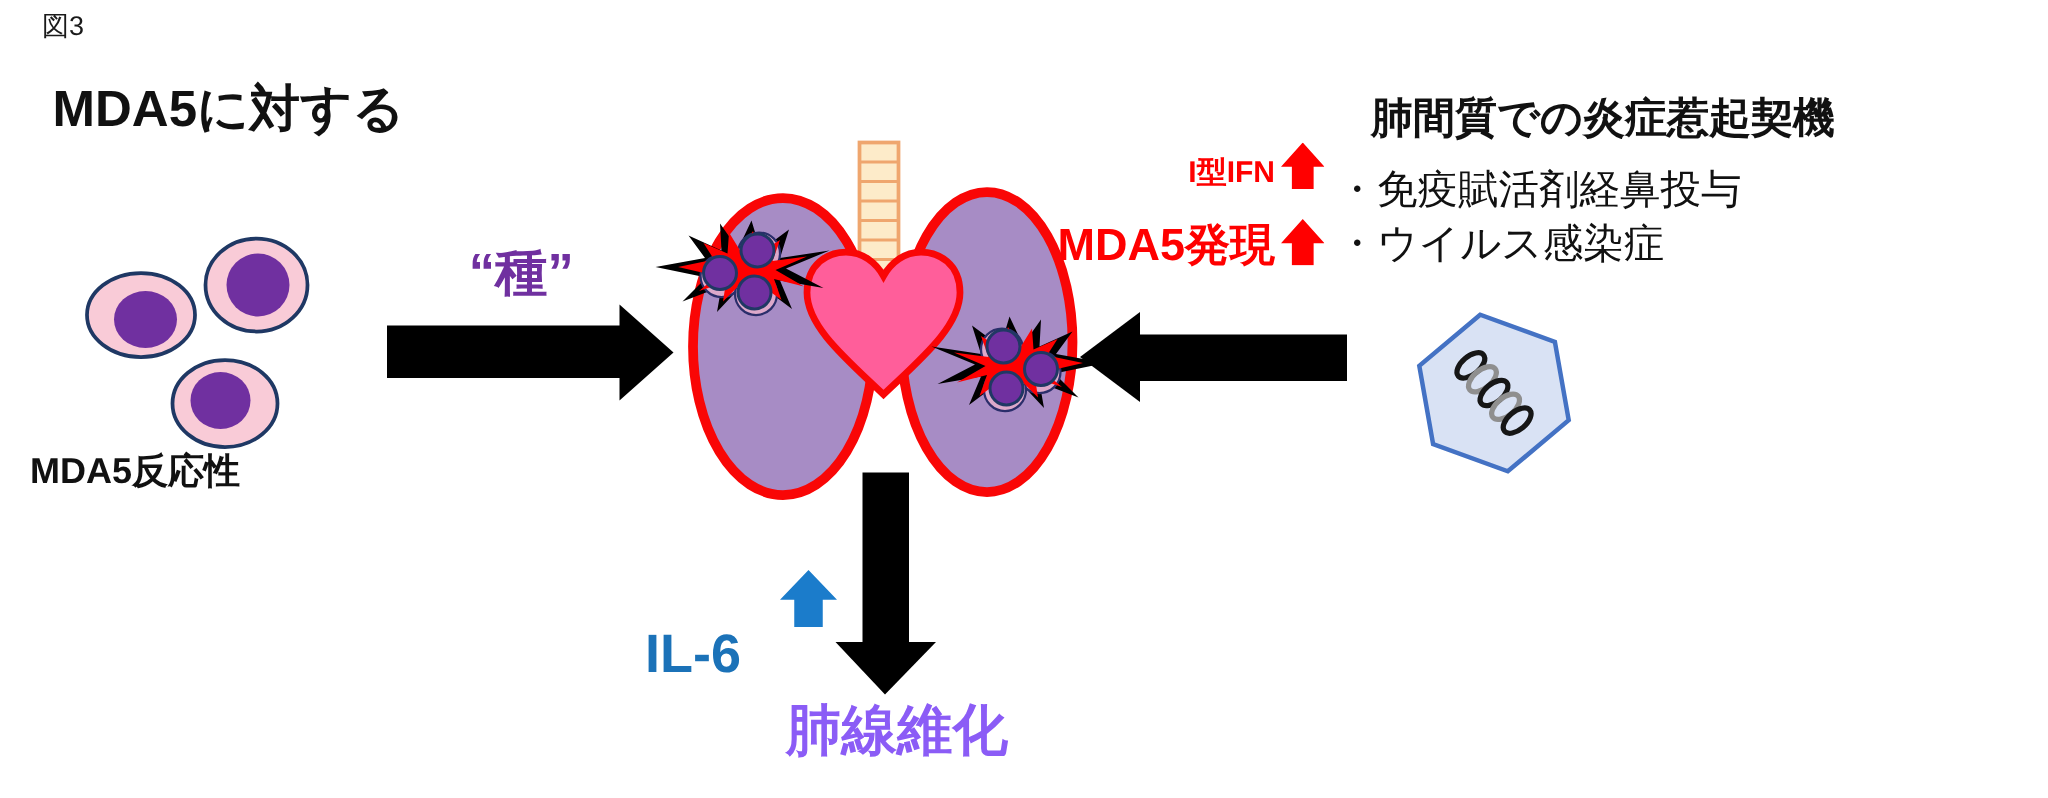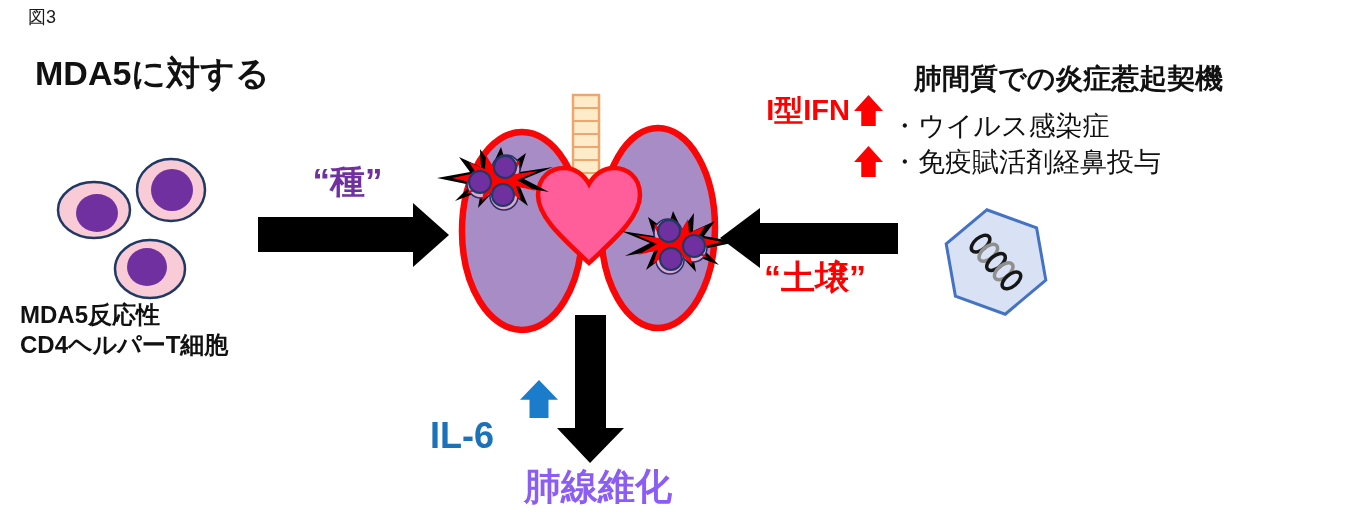--- a/index.html
+++ b/index.html
@@ -8,21 +8,21 @@
     font-family:"Liberation Sans","DejaVu Sans",sans-serif;
   }
   .abs{position:absolute;}
   .txt{white-space:nowrap;}
   .fig-label{left:28px;top:5px;font-size:18px;color:#1a1a1a;}
   .title-left{left:35px;top:52px;width:290px;font-size:34px;font-weight:bold;line-height:1.28;color:#111;}
   .tcell-caption{left:20px;top:300px;font-size:24px;font-weight:bold;line-height:1.25;color:#111;}
   .seed-label{left:295px;top:158px;width:105px;text-align:center;font-size:35px;font-weight:bold;}
   .soil-label{left:750px;top:255px;width:130px;text-align:center;font-size:34px;font-weight:bold;}
   .red-line{text-align:right;font-weight:bold;}
-  .red-line1{left:690px;top:91px;width:160px;font-size:29px;}
+  .red-line1{left:690px;top:101px;width:160px;font-size:20px;}
   .red-line2{left:668px;top:143px;width:182px;font-size:30px;}
   .trigger-heading{left:891px;top:60px;font-size:28px;font-weight:bold;color:#111;margin-left:23px;}
   .trigger-bullets{left:891px;top:108px;font-size:27px;line-height:36px;color:#111;}
   .il6-label{left:430px;top:379px;font-size:36px;font-weight:bold;margin-top:36px;}
   .fibrosis-label{left:518px;top:462px;width:160px;text-align:center;font-size:37px;font-weight:bold;}
   .block-arrow-up{
     clip-path:polygon(50% 0,100% 52%,75% 52%,75% 100%,25% 100%,25% 52%,0 52%);
   }
   .up-red1{left:854px;top:95px;width:29px;height:31px;}
   .up-red2{left:854px;top:146px;width:29px;height:31px;}
@@ -50,21 +50,20 @@
       <ellipse cx="122" cy="42" rx="21" ry="21" fill="#7030A0"></ellipse>
     </g>
     <g>
       <ellipse cx="100" cy="121" rx="35" ry="29" stroke="#1F3864" stroke-width="2.5" fill="#F9CBD7"></ellipse>
       <ellipse cx="97" cy="119" rx="20" ry="19" fill="#7030A0"></ellipse>
     </g>
   </svg>
 
   <div class="abs tcell-caption">
     <div class="txt">MDA5反応性</div>
-    <div class="txt">CD4ヘルパーT細胞</div>
   </div>
 
   <div class="abs txt seed-label" style="color: rgb(112, 48, 160);">“種”</div>
   <svg class="abs" style="left:252px;top:198px;" width="200" height="75" viewBox="0 0 200 75">
     <rect x="6" y="19" width="156" height="35" fill="#000000"></rect>
     <polygon points="161,5 161,69 197,37" fill="#000000"></polygon>
   </svg>
 
   <svg class="abs" style="left:430px;top:80px;" width="310" height="265" viewBox="0 0 310 265">
 
@@ -98,30 +97,30 @@
       <circle cx="-17" cy="2" r="11" stroke="#203864" stroke-width="2" fill="#7030A0"></circle>
       <circle cx="8" cy="-13" r="11" stroke="#203864" stroke-width="2" fill="#7030A0"></circle>
       <circle cx="6" cy="15" r="11" stroke="#203864" stroke-width="2" fill="#7030A0"></circle>
     </g>
   </svg>
 
   <svg class="abs" style="left:712px;top:202px;" width="192" height="72" viewBox="0 0 192 72">
     <polygon points="8,36 48,6 48,66" fill="#000000"></polygon>
     <rect x="48" y="21" width="138" height="31" fill="#000000"></rect>
   </svg>
-  <div class="abs txt soil-label" style="color: rgb(255, 0, 0);">“土壌”</div>
 
   <div class="abs txt red-line red-line1" style="color: rgb(255, 0, 0);">I型IFN</div>
   <div class="abs block-arrow-up up-red1" style="background: rgb(255, 0, 0);"></div>
+  <div class="abs txt red-line red-line2" style="color: rgb(255, 0, 0);">MDA5発現</div>
   <div class="abs block-arrow-up up-red2" style="background: rgb(255, 0, 0);"></div>
 
   <div class="abs txt trigger-heading">肺間質での炎症惹起契機</div>
   <div class="abs trigger-bullets">
+    <div class="txt">・免疫賦活剤経鼻投与</div>
     <div class="txt">・ウイルス感染症</div>
-    <div class="txt">・免疫賦活剤経鼻投与</div>
   </div>
 
   <svg class="abs" style="left:935px;top:205px;" width="125" height="115" viewBox="0 0 125 115">
     <polygon points="51.8,4.8 11.2,38.9 20.4,91.1 70.2,109.2 110.8,75.1 101.6,22.9" stroke="#4472C4" stroke-width="3" fill="#D9E2F4"></polygon>
     <g transform="translate(61,57) rotate(50)">
       <ellipse cx="-24" cy="0" rx="6" ry="11" fill="none" stroke="#161616" stroke-width="3.5"></ellipse>
       <ellipse cx="-12" cy="0" rx="6" ry="11" fill="none" stroke="#8F8F8F" stroke-width="3.5"></ellipse>
       <ellipse cx="0" cy="0" rx="6" ry="11" fill="none" stroke="#161616" stroke-width="3.5"></ellipse>
       <ellipse cx="12" cy="0" rx="6" ry="11" fill="none" stroke="#8F8F8F" stroke-width="3.5"></ellipse>
       <ellipse cx="24" cy="0" rx="6" ry="11" fill="none" stroke="#161616" stroke-width="3.5"></ellipse>

